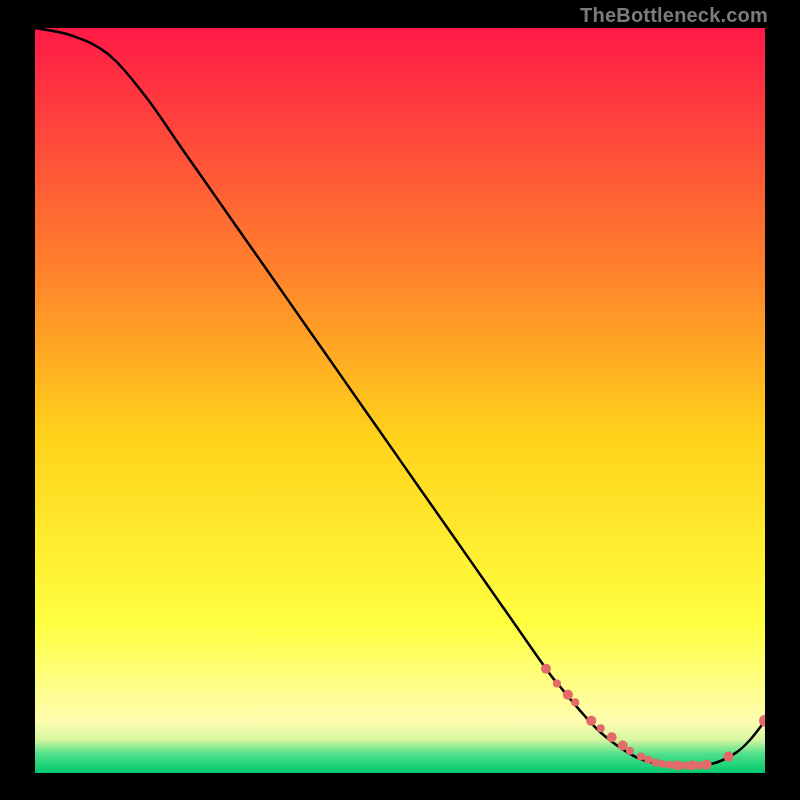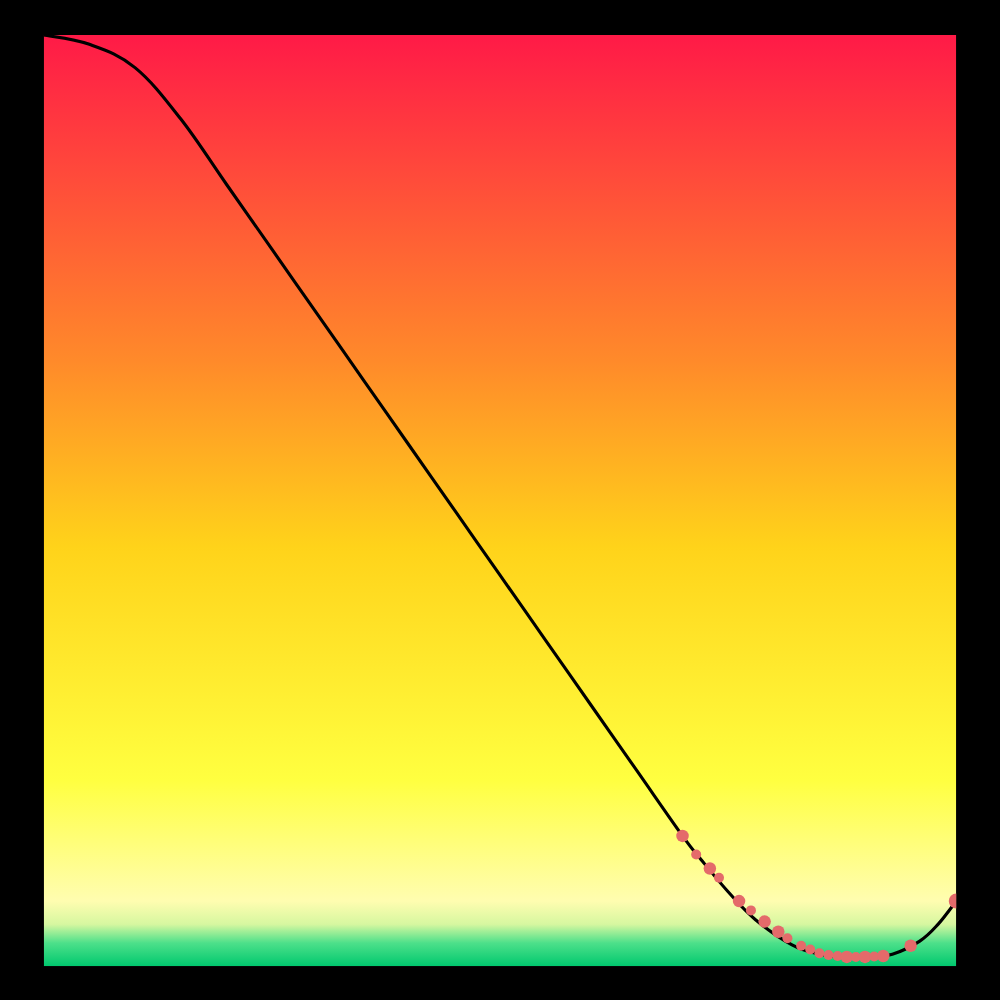--- a/index.html
+++ b/index.html
@@ -38,20 +38,21 @@
     color: #7b7b7b;
     letter-spacing: 0.2px;
     pointer-events: none;
   }
 </style>
 </head>
 <body>
 
 <div class="stage">
 
+  <div class="watermark">TheBottleneck.com</div>
 
   <div class="plot">
     <svg viewBox="0 0 730 745">
       <defs>
         <linearGradient id="bg-grad" x1="0" y1="0" x2="0" y2="1">
 
         <stop offset="0.00%" stop-color="#ff1a47"></stop>
             <stop offset="35.00%" stop-color="#ff8a2a"></stop>
             <stop offset="55.00%" stop-color="#ffd31a"></stop>
             <stop offset="80.00%" stop-color="#ffff40"></stop>

